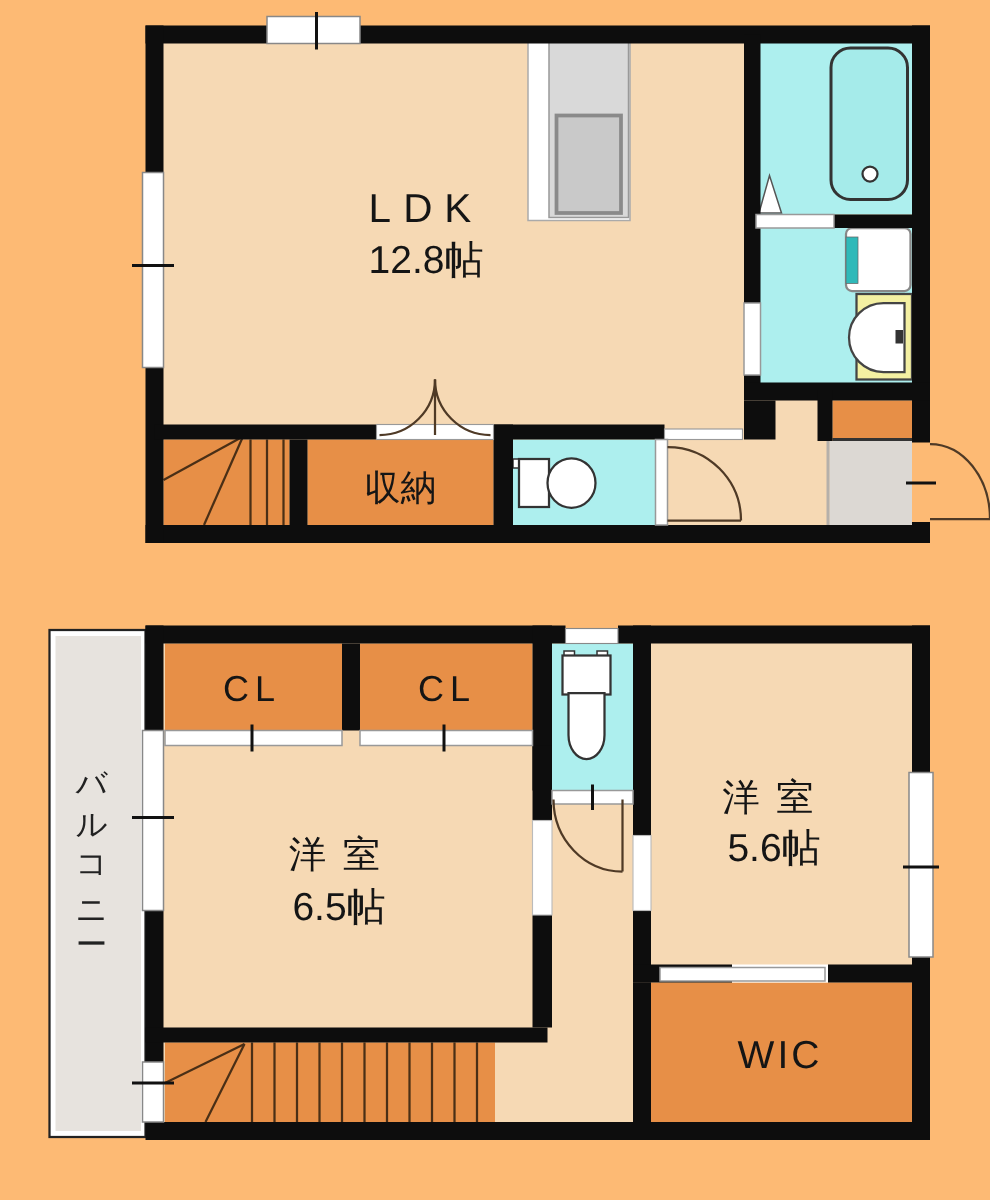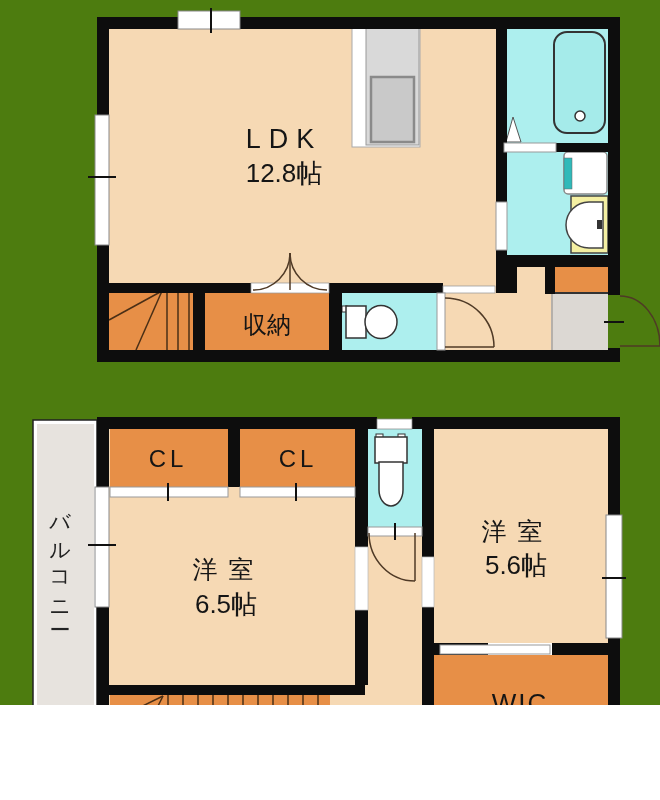--- a/index.html
+++ b/index.html
@@ -1,16 +1,16 @@
 <!DOCTYPE html>
 <html><head>
 <meta charset="utf-8">
 <style>
   html,body{margin:0;padding:0;background:#ffffff;}
-  .stage{position:relative;width:660px;height:705px;background:#4d7c0f;overflow:hidden;
+  .stage{position:relative;width:660px;height:800px;background:#fdba74;overflow:hidden;
          font-family:"Liberation Sans","DejaVu Sans",sans-serif;}
   svg{position:absolute;left:0;top:0;}
   text{fill:#151515;font-family:"Liberation Sans","DejaVu Sans",sans-serif;}
   .balcony-label{position:absolute;left:46px;top:498px;height:180px;
     writing-mode:vertical-rl;text-orientation:mixed;
     font-size:21px;letter-spacing:6px;color:#222;font-weight:500;}
 </style>
 </head>
 <body>
 

